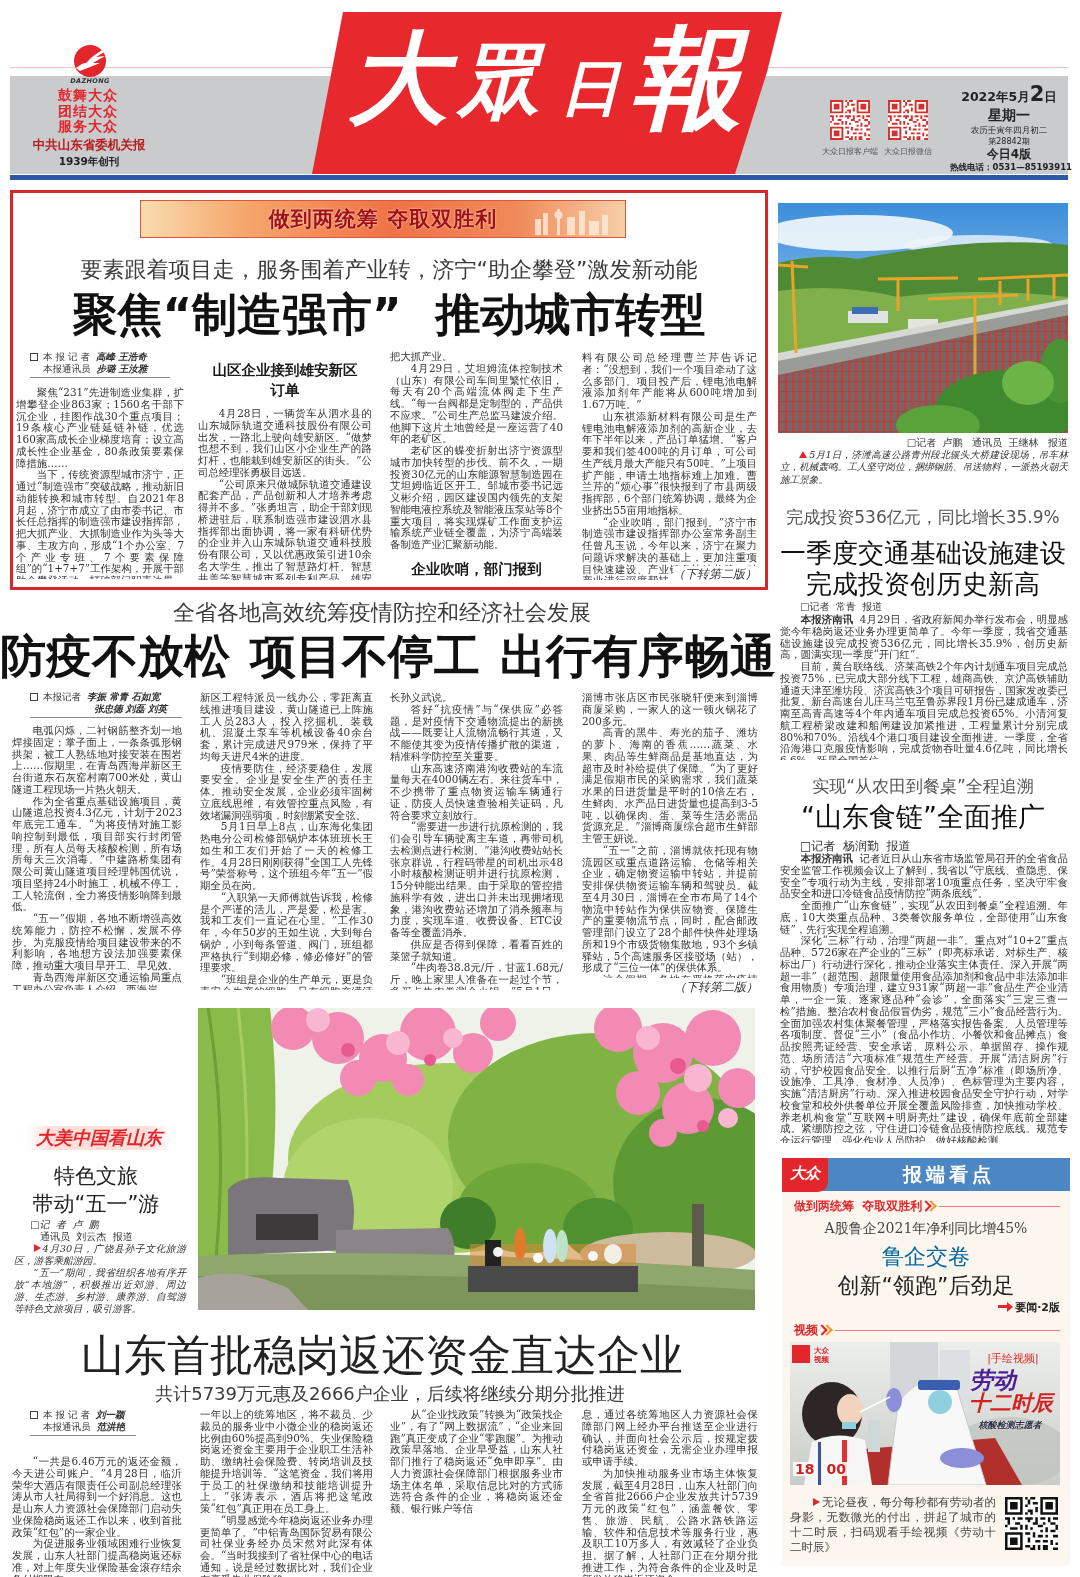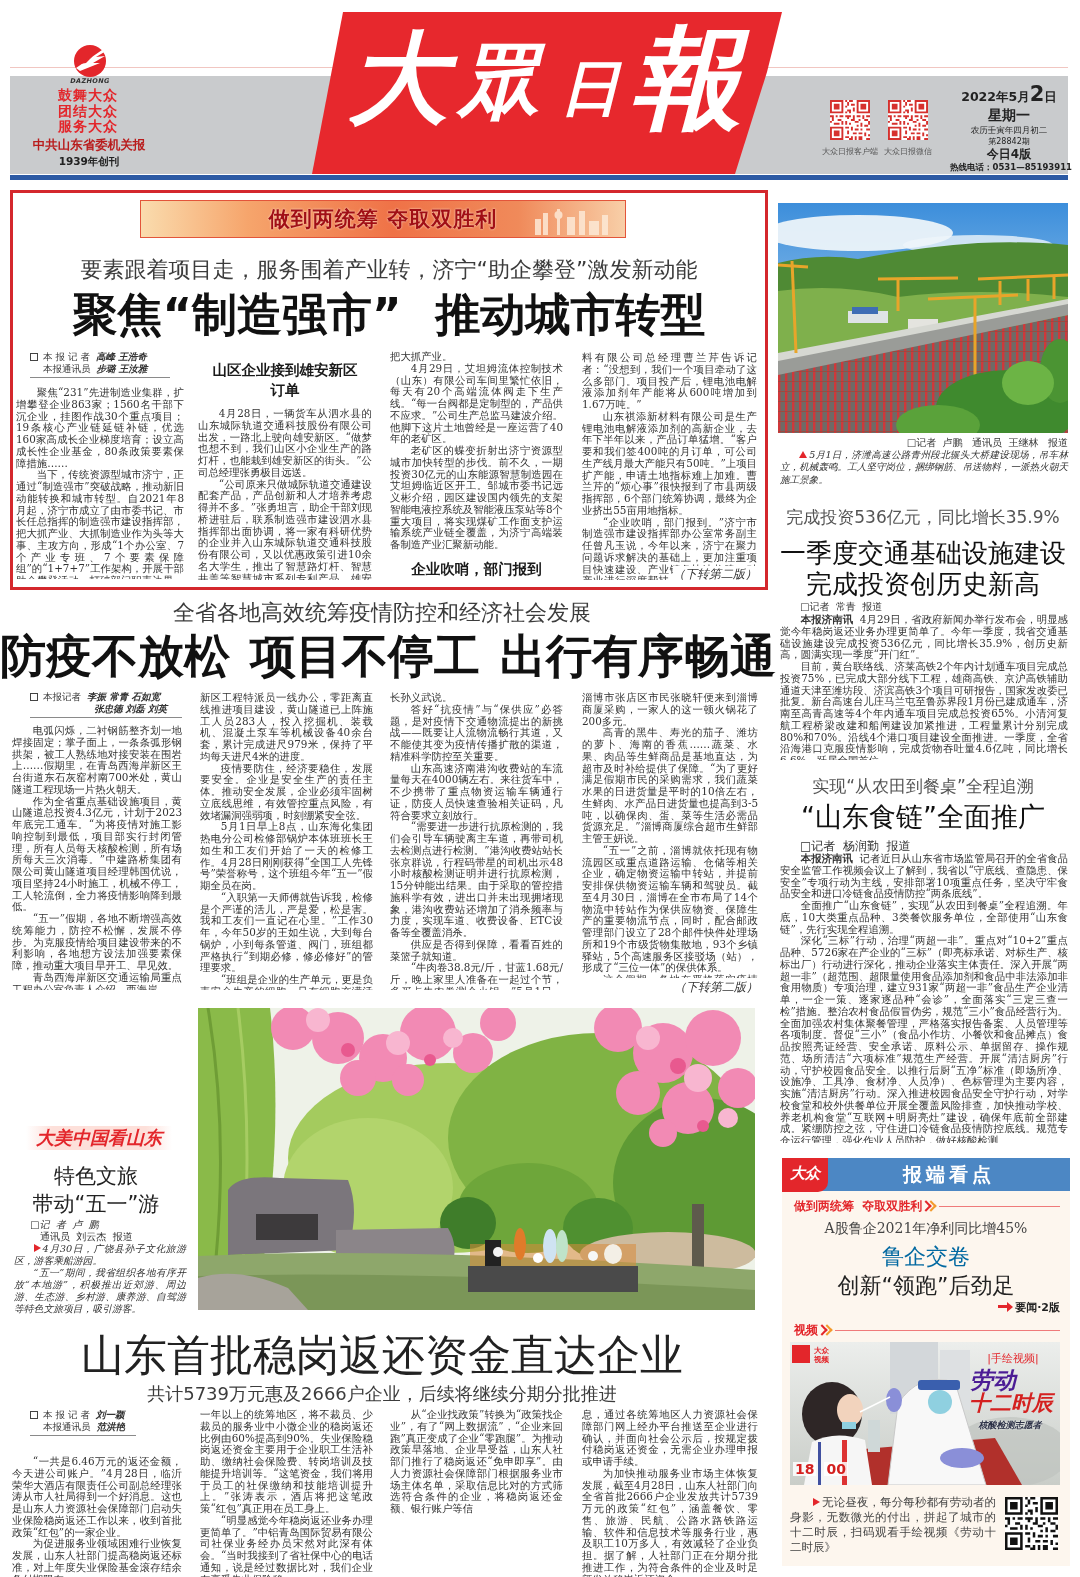--- a/index.html
+++ b/index.html
@@ -286,21 +286,21 @@
     <g fill="#e8598f">
       <circle cx="150" cy="42" r="7"></circle>
         <circle cx="232" cy="52" r="6"></circle>
         <circle cx="480" cy="58" r="8"></circle>
         <circle cx="505" cy="118" r="6"></circle>
     </g>
   </svg>
 
   <article class="a" style="left:0;top:1320px;width:770px;height:257px">
     <div class="a serif c nowrap" style="left:0;top:12px;width:764px;font-size:43px;line-height:46px;color:#222">山东首批稳岗返还资金直达企业</div>
-    <div class="a kicker" style="left:0;top:63px;width:764px;font-size:18px;line-height:22px">共计5739万元惠及2666户企业，后续将继续分期分批推进</div>
+    <div class="a kicker" style="left:8px;top:63px;width:764px;font-size:18px;line-height:22px">共计5739万元惠及2666户企业，后续将继续分期分批推进</div>
     <div class="a byline" style="left:30px;top:89px;width:106px">
       <div><span class="sq"></span><span>本 报 记 者</span><span class="nm">刘一颖</span></div>
       <div style="padding-left:13px"><span>本报通讯员</span><span class="nm">范洪艳</span></div>
     </div>
     <div class="col" style="left:12px;top:136px;width:170px;height:121px">
         <p>“一共是6.46万元的返还金额，今天进公司账户。”4月28日，临沂荣华大酒店有限责任公司副总经理张涛从市人社局得到一个好消息。这也是山东人力资源社会保障部门启动失业保险稳岗返还工作以来，收到首批政策“红包”的一家企业。</p>
         <p>为促进服务业领域困难行业恢复发展，山东人社部门提高稳岗返还标准，对上年度失业保险基金滚存结余备付期限在</p>
       </div>
     <div class="col" style="left:200px;top:89px;width:173px;height:168px">
         <p class="cont">一年以上的统筹地区，将不裁员、少裁员的服务业中小微企业的稳岗返还比例由60%提高到90%。失业保险稳岗返还资金主要用于企业职工生活补助、缴纳社会保险费、转岗培训及技能提升培训等。“这笔资金，我们将用于员工的社保缴纳和技能培训提升上。”张涛表示，酒店将把这笔政策“红包”真正用在员工身上。</p>

